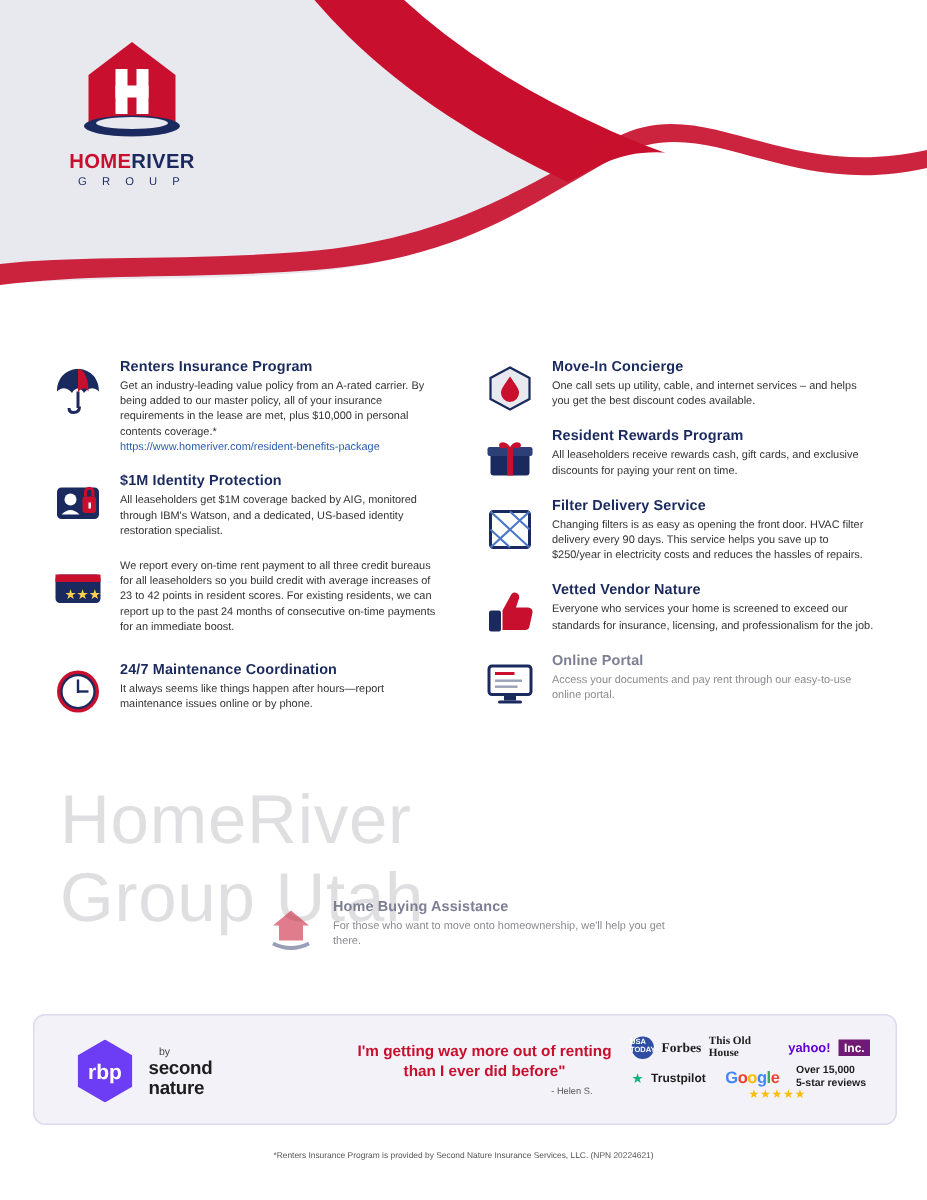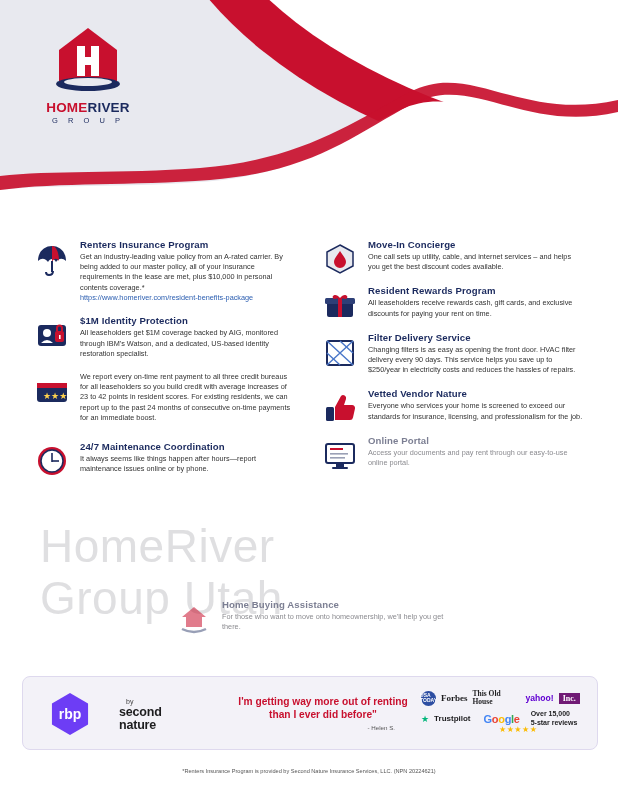--- a/index.html
+++ b/index.html
@@ -193,21 +193,20 @@
     border: 1px solid #ded9ee;
     border-radius: 8px;
     z-index: 5;
   }
   .rbp {
     position: absolute;
     left: 26px;
     top: 16px;
     display: flex;
     align-items: center;
-    gap: 20px;
   }
   .rbp-hex {
     width: 42px;
     height: 42px;
     background: #6d3df5;
     clip-path: polygon(50% 0%, 93% 25%, 93% 75%, 50% 100%, 7% 75%, 7% 25%);
     color: #fff;
     font-size: 14px;
     font-weight: 700;
     display: flex;
@@ -268,21 +267,21 @@
     font-size: 5px;
     font-weight: 700;
     display: flex; align-items: center; justify-content: center;
     flex-direction: column;
     line-height: 5px;
   }
   .press-name { font-weight: 700; color: #1d1d1f; font-size: 8.6px; }
   .press-serif { font-family: Liberation Serif, serif; font-weight: 700; font-size: 9px; color:#1d1d1f;}
   .inc-box {
     background: #701a75; color:#fff; font-weight:700; font-size: 8px;
-    padding: 1px 4px; font-family: Liberation Serif, serif;
+    padding: 1px 4px; font-family: Liberation Sans, sans-serif;
   }
   .trustpilot-star { color: #00b67a; font-size: 9px; }
   .google-g {
     font-weight: 700; font-size: 11px;
     letter-spacing: -0.3px;
   }
   .google-g .b{color:#4285F4}.google-g .r{color:#EA4335}.google-g .y{color:#FBBC05}.google-g .g{color:#34A853}
   .stars { color: #fbbc05; font-size: 8px; letter-spacing: 0.5px; }
   .reviews {
     font-size: 7px; font-weight: 700; color: #1d1d1f; line-height: 8.5px;

